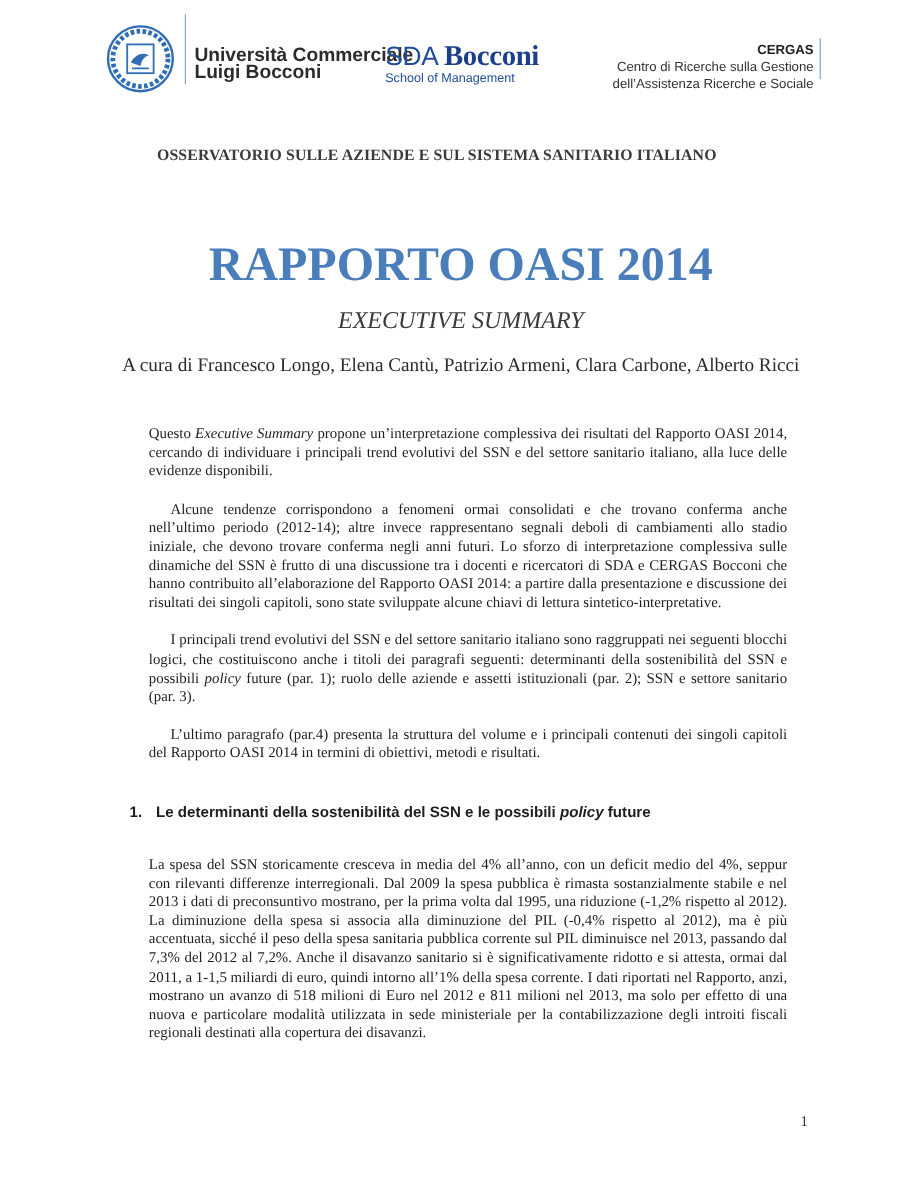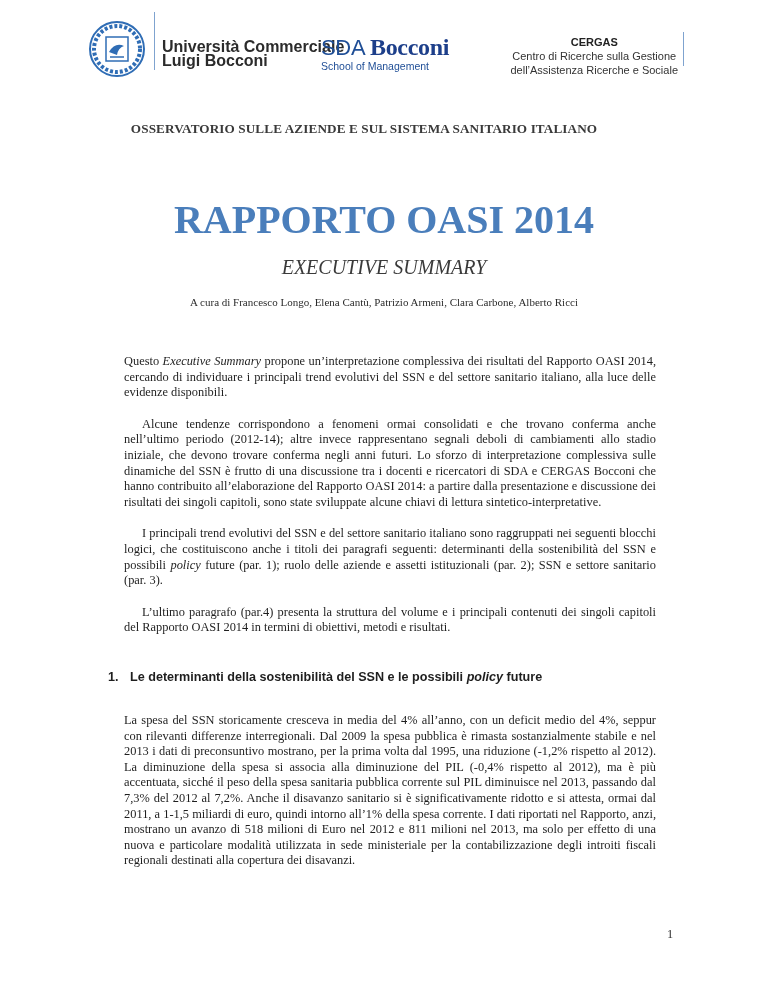--- a/index.html
+++ b/index.html
@@ -9,29 +9,29 @@
   .unibocconi { position: absolute; left: 88px; top: 14px; height: 70px; display: flex; align-items: center; }
   .seal { width: 58px; height: 58px; position: relative; }
   .vline { width: 1px; height: 58px; background: #7fa3cf; margin-left: 8px; margin-right: 7px; align-self: flex-start; margin-top: -2px; }
   .uni-text { font-family: "Liberation Sans", sans-serif; font-weight: bold; font-size: 16px; color: #2b2b2b; line-height: 14px; margin-top: 10px; }
 
   .sda { position: absolute; left: 321px; top: 36px; }
   .sda-main { font-family: "Liberation Sans", sans-serif; font-size: 22px; color: #1f4e96; line-height: 22px; letter-spacing: -0.3px; }
   .sda-main .b { font-family: "Liberation Serif", serif; font-weight: bold; font-size: 24px; color: #1d3f8a; }
   .sda-sub { font-family: "Liberation Sans", sans-serif; font-size: 10.5px; color: #1f4e96; line-height: 12px; margin-top: 1px; }
 
-  .cergas { position: absolute; right: 90px; top: 36px; text-align: center; font-family: "Liberation Sans", sans-serif; }
+  .cergas { position: absolute; right: 90px; top: 36px; text-align: right; font-family: "Liberation Sans", sans-serif; }
   .cergas-title { font-weight: bold; font-size: 11px; color: #222; line-height: 13px; }
   .cergas-sub { font-size: 11px; color: #333; line-height: 14px; }
   .cergas-line { position: absolute; right: 84px; top: 32px; width: 1px; height: 34px; background: #7fa3cf; }
 
   .observatorio { position: absolute; top: 121px; left: 0; width: 728px; text-align: center; font-weight: bold; font-size: 13.2px; color: #3a3a3a; letter-spacing: 0.1px; }
   .title { position: absolute; top: 196px; left: 0; width: 768px; text-align: center; font-weight: bold; font-size: 40px; color: #4a7ebb; }
   .subtitle { position: absolute; top: 256px; left: 0; width: 768px; text-align: center; font-style: italic; font-size: 20px; color: #3a3a3a; }
-  .authors { position: absolute; top: 296px; left: 0; width: 768px; text-align: center; font-size: 11px; color: #2b2b2b; }
+  .authors { position: absolute; top: 296px; left: 0; width: 768px; text-align: center; font-size: 16px; color: #2b2b2b; }
 
   .body-text { position: absolute; left: 108px; width: 564px; font-size: 12.4px; line-height: 15.6px; text-align: justify; color: #1e1e1e; }
   .body-text p { margin: 16px; }
   .body-text p.indent { text-indent: 18px; }
   .intro { top: 338px; }
 
   .section-heading { position: absolute; top: 670px; left: 108px; font-family: "Liberation Sans", sans-serif; font-weight: bold; font-size: 12.6px; color: #1e1e1e; }
   .section-heading .num { display: inline-block; width: 22px; }
   .section1 { top: 697px; }
 

